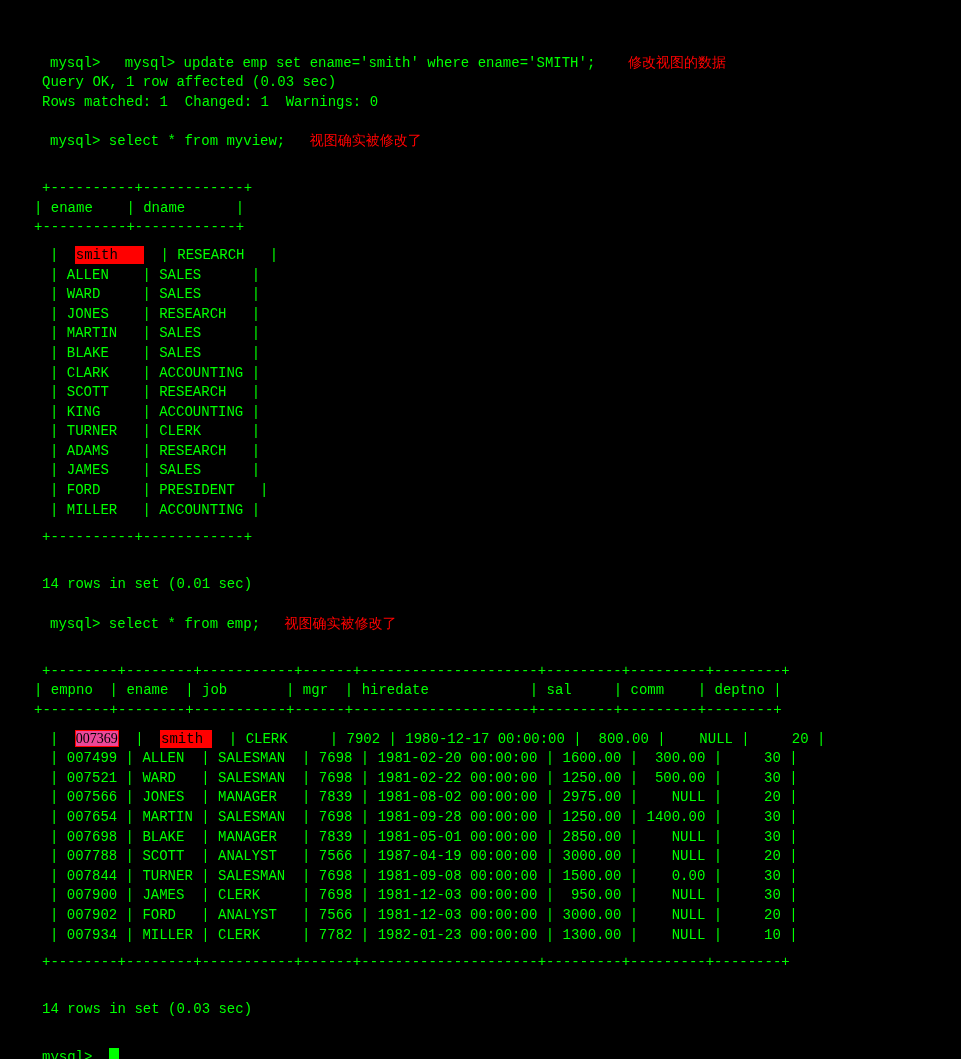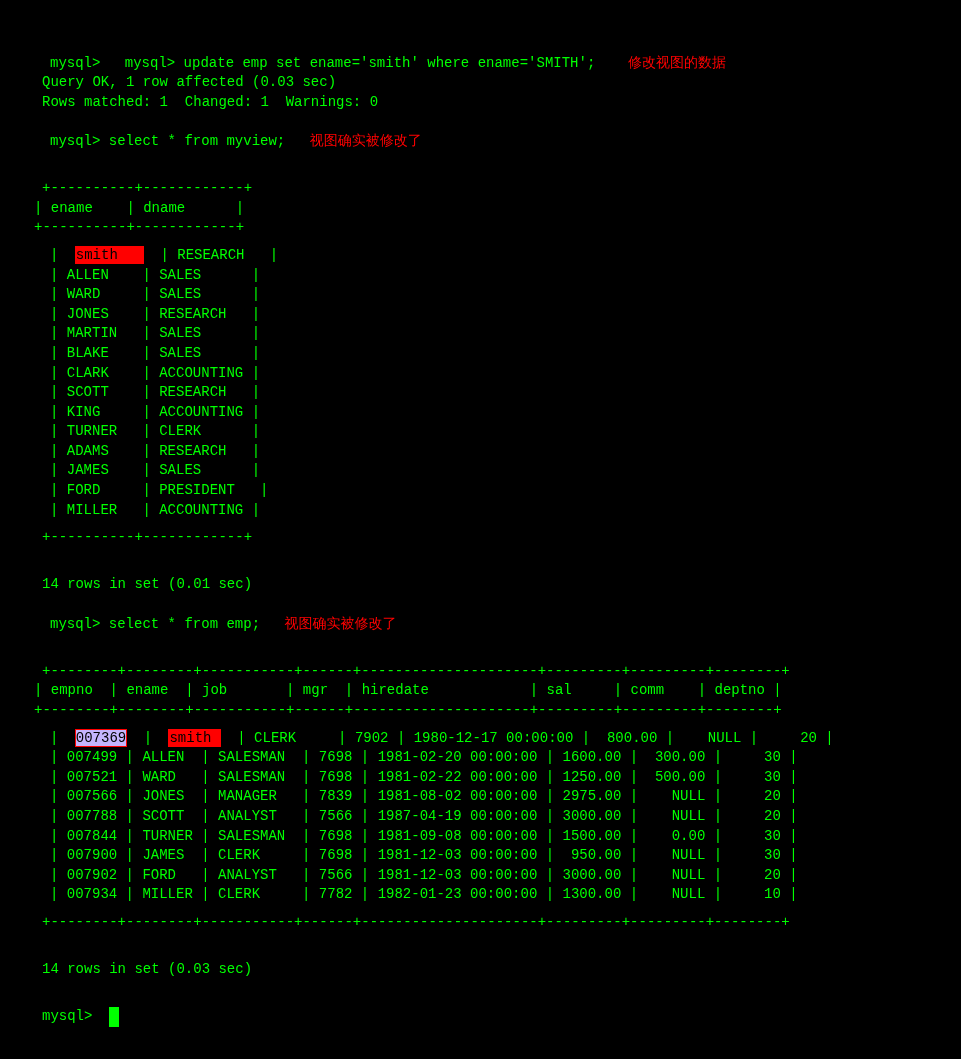--- a/index.html
+++ b/index.html
@@ -53,24 +53,26 @@
 <div class="terminal">
 <span>14 rows in set (0.01 sec)</span>
 
 <span><span>mysql&gt; select * from emp; </span><span class="red">视图确实被修改了</span>
 </span></div>
 
 <div style="font-family: 'Courier New', Courier, monospace; font-size: 14px; color: #00ff00; white-space: pre; line-height: 1.4;">
 <span>+--------+--------+-----------+------+---------------------+---------+---------+--------+
 | empno  | ename  | job       | mgr  | hiredate            | sal     | comm    | deptno |
 +--------+--------+-----------+------+---------------------+---------+---------+--------+
-</span><div id="emp-rows"><span>| <span style="background:#c4b5fd;color:#000;border:1px solid #ff0000;">007369</span> | <span style="background:#ff0000;color:#000;border:1px solid #ff0000;">smith </span> | CLERK     | 7902 | 1980-12-17 00:00:00 |  800.00 |    NULL |     20 |
+</span><div id="emp-rows"><span>| <span style="background:#ec4899;color:#000;border:1px solid #ff0000;font-family:Liberation Serif, serif;">007369</span> | <span style="background:#ff0000;color:#000;border:1px solid #ff0000;">smith </span> | CLERK     | 7902 | 1980-12-17 00:00:00 |  800.00 |    NULL |     20 |
 </span><span>| 007499 | ALLEN  | SALESMAN  | 7698 | 1981-02-20 00:00:00 | 1600.00 |  300.00 |     30 |
 </span><span>| 007521 | WARD   | SALESMAN  | 7698 | 1981-02-22 00:00:00 | 1250.00 |  500.00 |     30 |
 </span><span>| 007566 | JONES  | MANAGER   | 7839 | 1981-08-02 00:00:00 | 2975.00 |    NULL |     20 |
+</span><span>| 007654 | MARTIN | SALESMAN  | 7698 | 1981-09-28 00:00:00 | 1250.00 | 1400.00 |     30 |
+</span><span>| 007698 | BLAKE  | MANAGER   | 7839 | 1981-05-01 00:00:00 | 2850.00 |    NULL |     30 |
 </span><span>| 007788 | SCOTT  | ANALYST   | 7566 | 1987-04-19 00:00:00 | 3000.00 |    NULL |     20 |
 </span><span>| 007844 | TURNER | SALESMAN  | 7698 | 1981-09-08 00:00:00 | 1500.00 |    0.00 |     30 |
 </span><span>| 007900 | JAMES  | CLERK     | 7698 | 1981-12-03 00:00:00 |  950.00 |    NULL |     30 |
 </span><span>| 007902 | FORD   | ANALYST   | 7566 | 1981-12-03 00:00:00 | 3000.00 |    NULL |     20 |
 </span><span>| 007934 | MILLER | CLERK     | 7782 | 1982-01-23 00:00:00 | 1300.00 |    NULL |     10 |
 </span></div><span>+--------+--------+-----------+------+---------------------+---------+---------+--------+
 </span></div>
 
 <div class="terminal">
 <span>14 rows in set (0.03 sec)</span>

